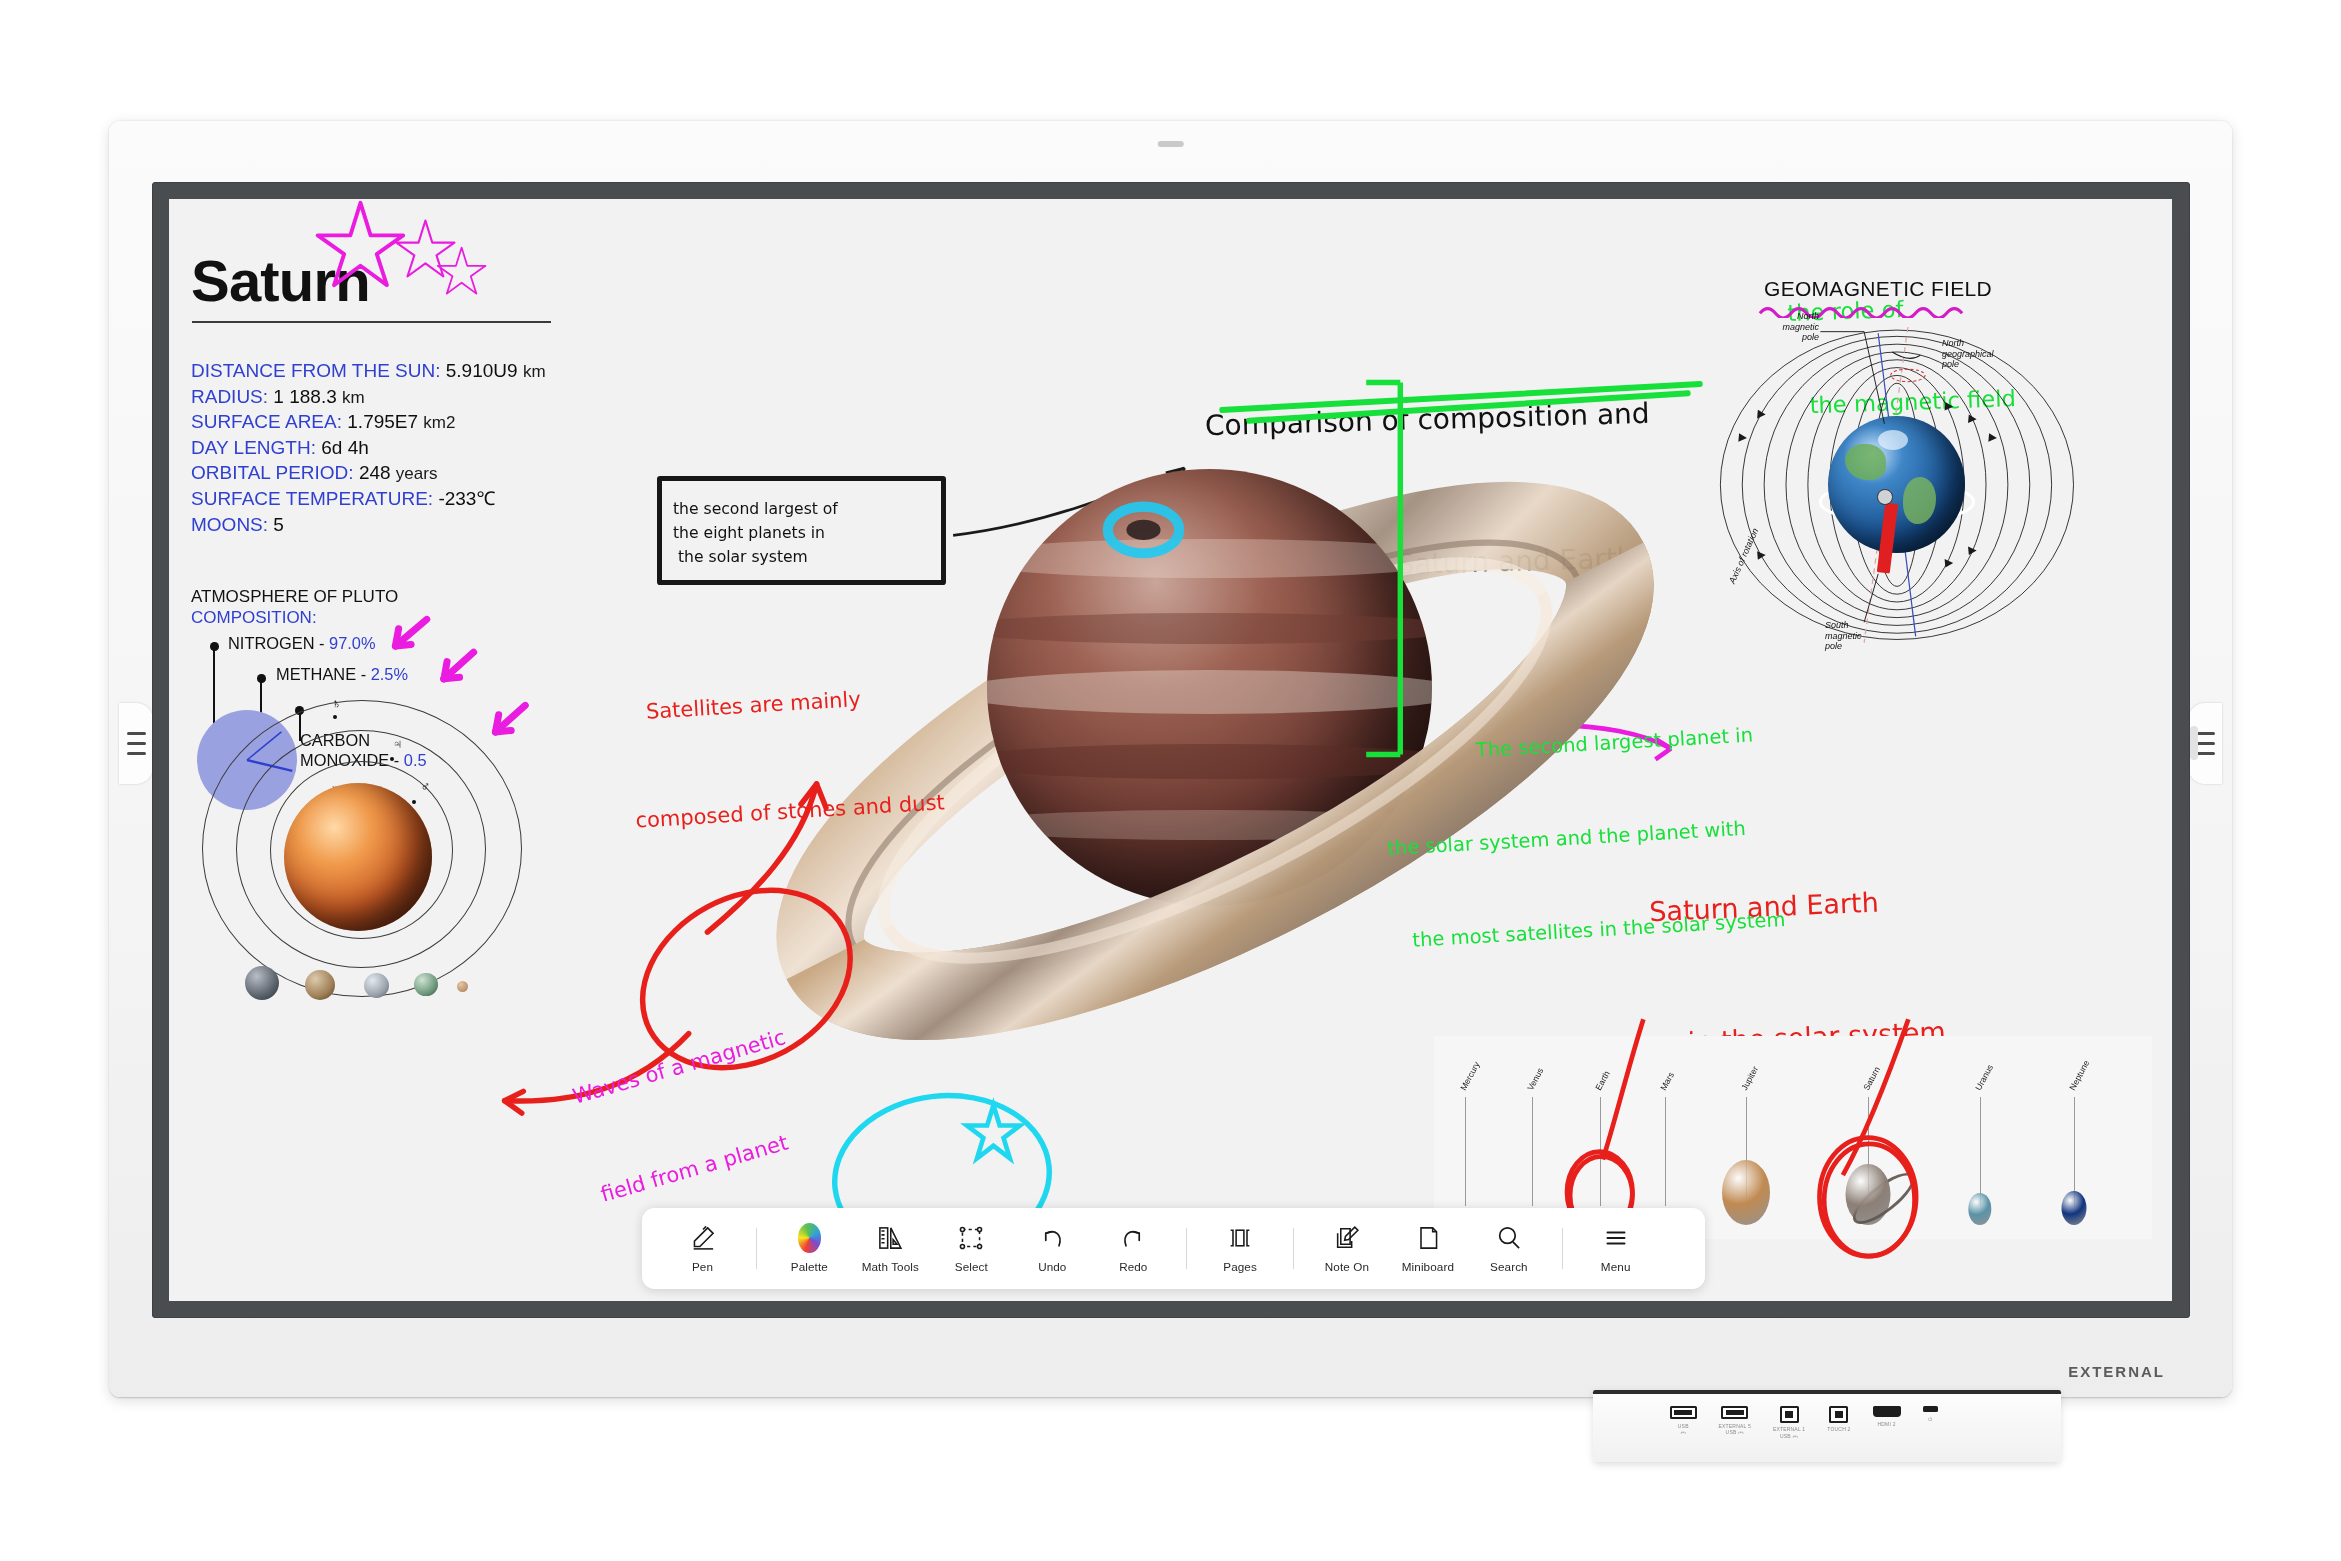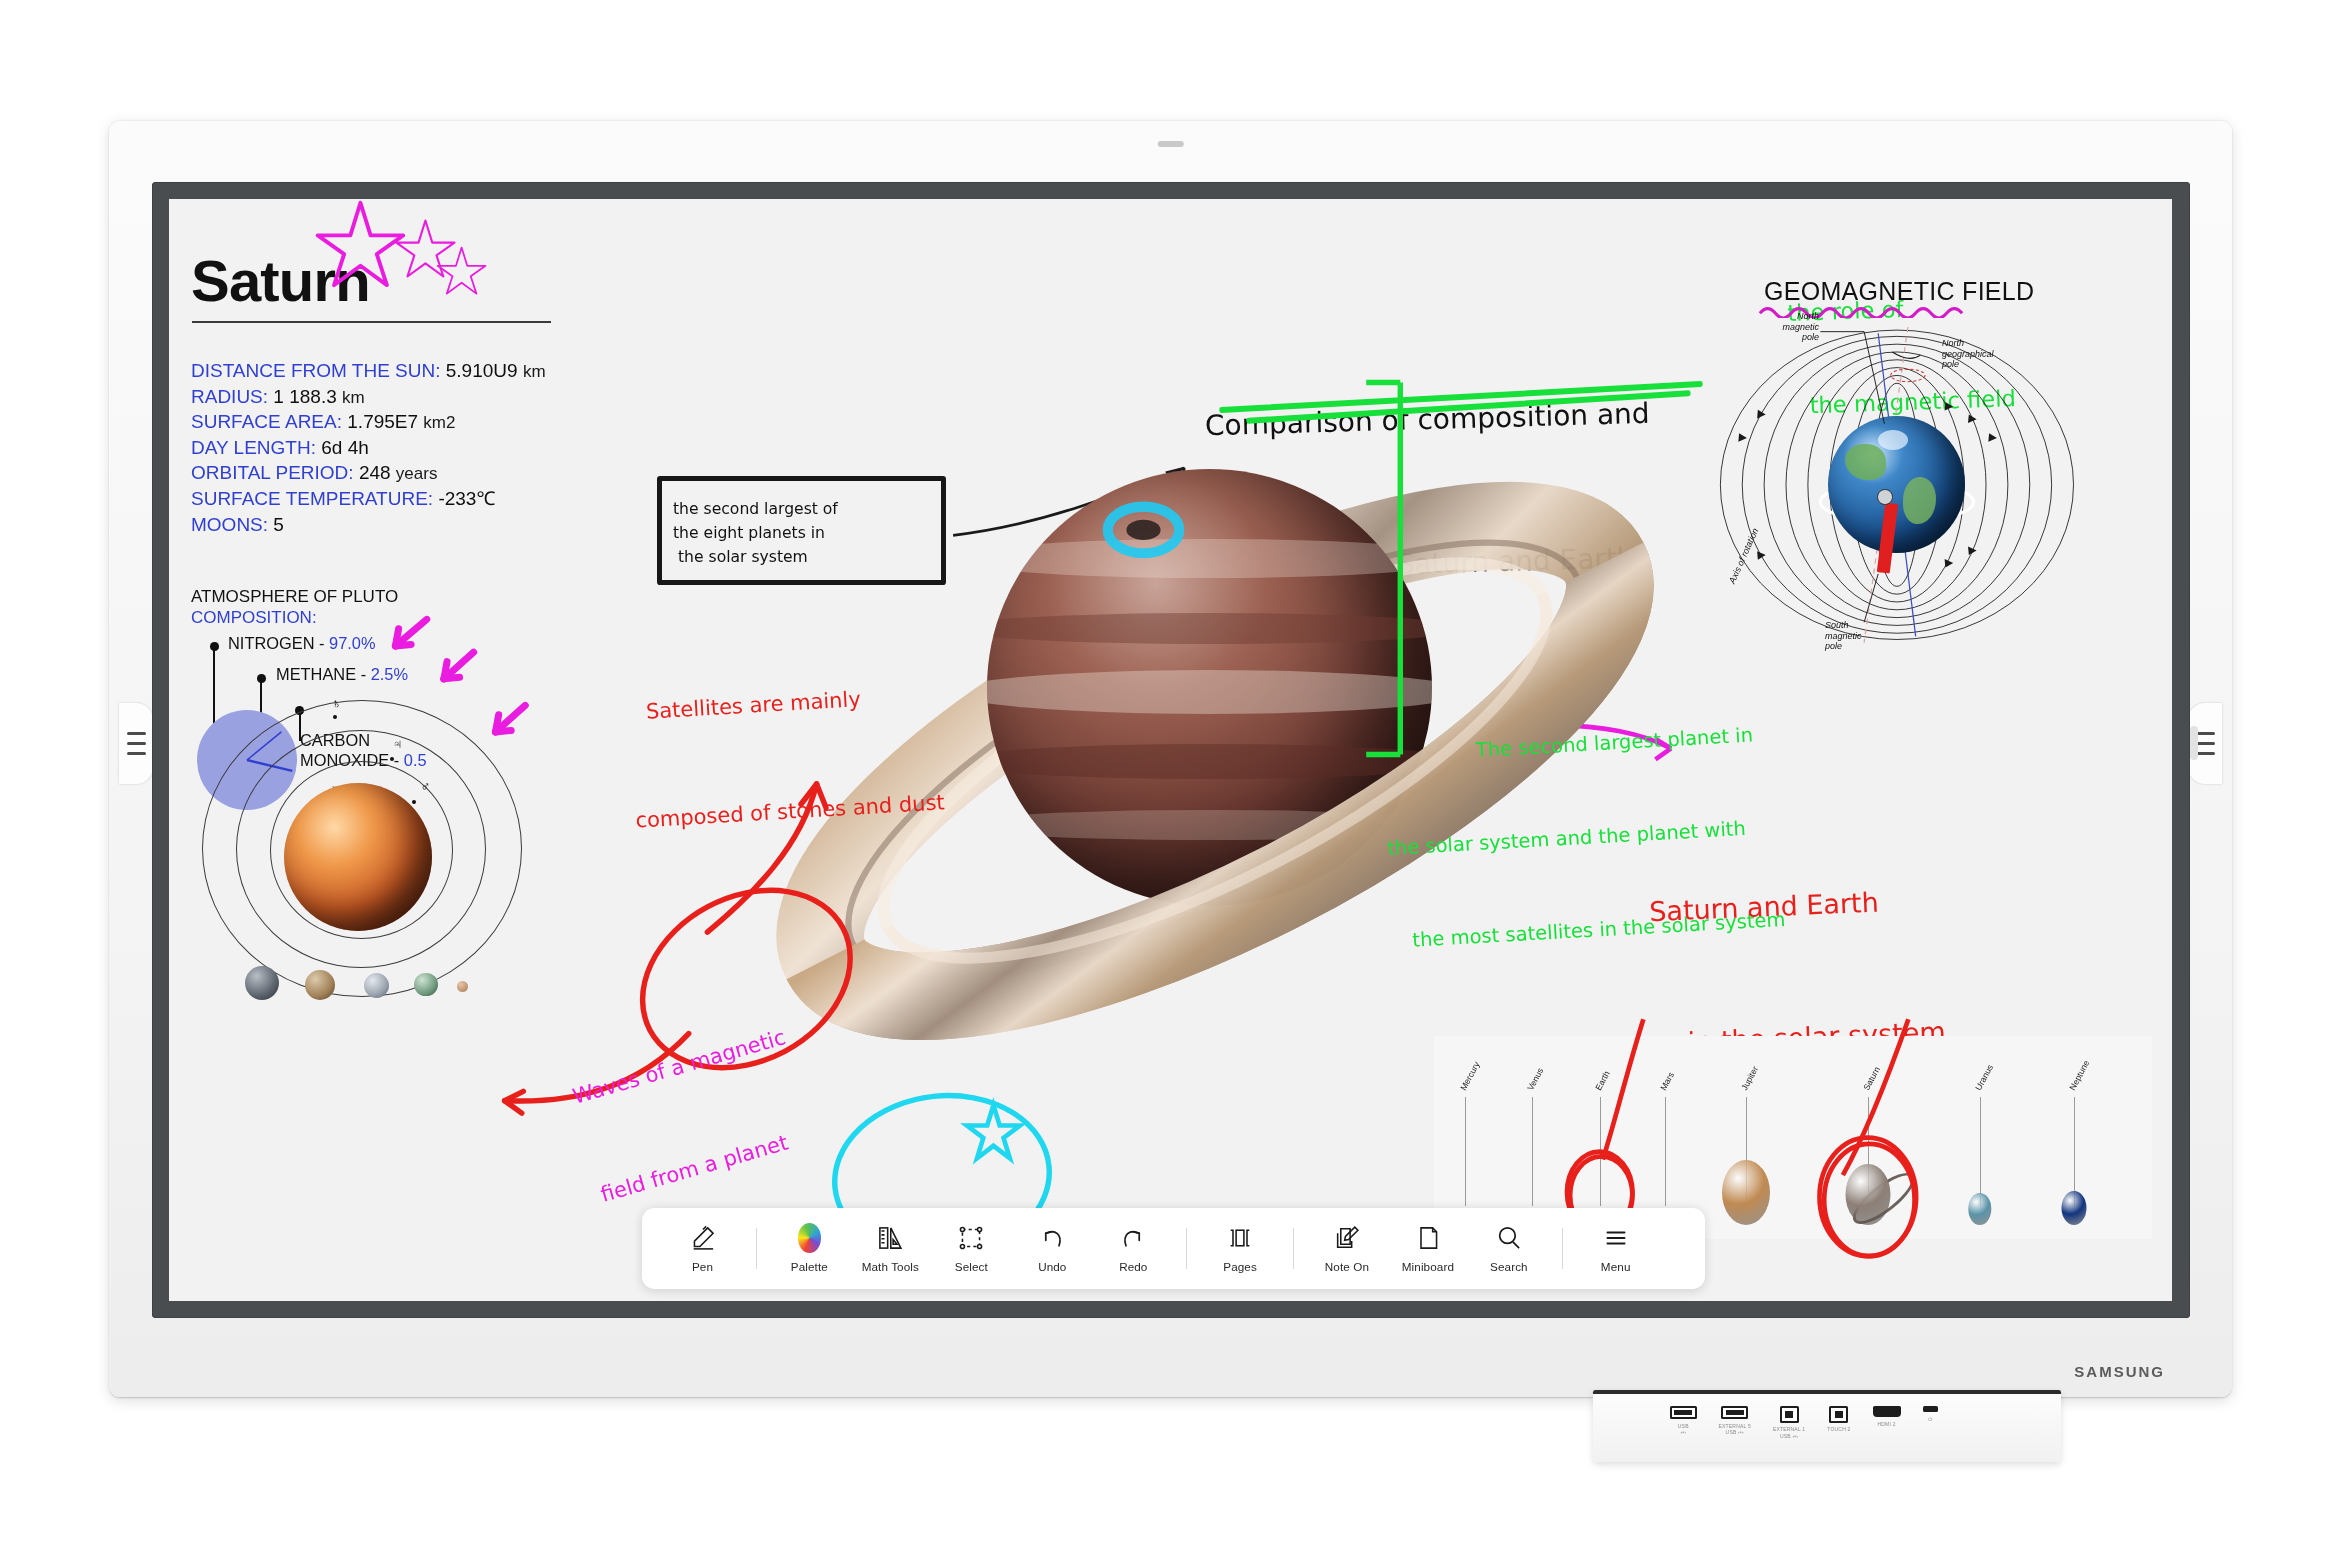--- a/index.html
+++ b/index.html
@@ -127,21 +127,21 @@
 
   .green-underline { position:absolute; background:#18e03a; border-radius:2.3px; }
 
   #note-box {
     position:absolute; left: 488px; top: 277px; width: 289px; height: 109px;
     border: 5.5px solid #171717; border-radius: 3.1px; background:#f2f2f2;
   }
   #note-box-text { position:absolute; left:504px; top:298px; width:265px;
     font-size: 15.6px; line-height: 24px; color:#111; font-family:"DejaVu Sans",sans-serif;}
 
-  #geo-title { position:absolute; left: 1595px; top: 78px; font-size: 25px; color:#111; letter-spacing:0.3px;}
+  #geo-title { position:absolute; left: 1595px; top: 78px; font-size: 21px; color:#111; letter-spacing:0.3px;}
   #geo-squiggle { position:absolute; left: 1589px; top: 105px; }
 
   .arrow-svg { position:absolute; overflow:visible; }
 
   
   #planet-row {
     position:absolute; left: 1265px; top: 837px; width: 718px; height: 203px;
     background:#f6f6f6;
   }
   .prow-item { position:absolute; bottom: 14px; transform: translateX(-50%); }
@@ -160,21 +160,21 @@
 
   
   #geo-diagram { position:absolute; left: 1542px; top: 117px; width: 375px; height: 336px; font-style: italic; }
   .geo-label { position:absolute; font-size: 9px; line-height:10.5px; color:#111; }
 </style>
 </head>
 <body>
 
 <div id="device">
   <div id="camera-notch"></div>
-  <div id="samsung-logo">SAMSUNG</div>
+  <div id="samsung-logo">EXTERNAL</div>
 
   <div id="handle-left" class="side-handle">
     <i></i>
     <i></i>
     <i></i>
   </div>
   <div id="handle-right" class="side-handle">
     <i></i>
     <i></i>
     <i></i>

